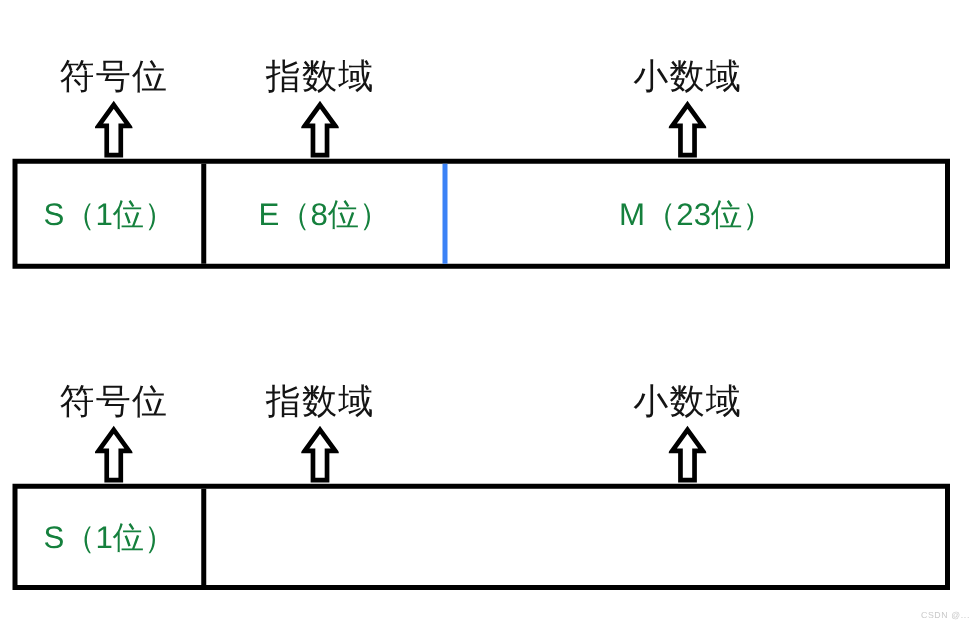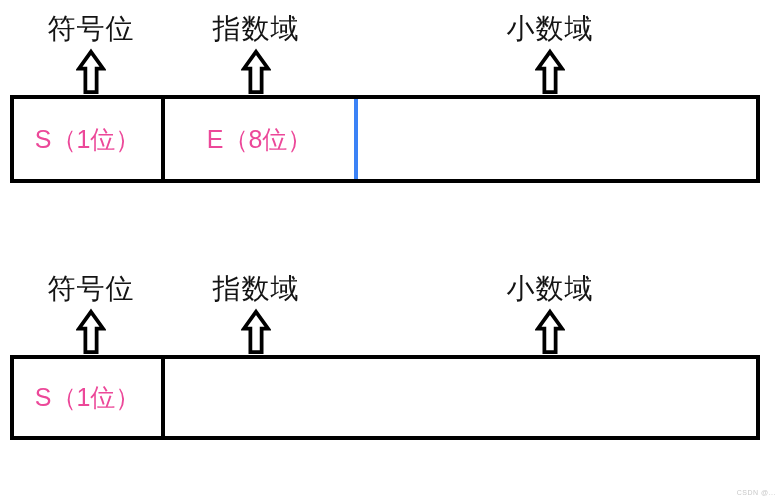--- a/index.html
+++ b/index.html
@@ -8,21 +8,21 @@
     background: #ffffff;
   }
   .page {
     position: relative;
     width: 780px;
     height: 500px;
     background: #ffffff;
     overflow: hidden;
     color: #111111;
   }
-  .fig { position: absolute; left: 0; width: 648px; }
+  .fig { position: absolute; left: 0; width: 648px; margin-top: 32px; }
 
   
   .pointer {
     position: absolute;
     width: 120px;
     display: flex;
     flex-direction: column;
     align-items: center;
   }
   .pointer-label {
@@ -43,21 +43,21 @@
     border: 4px solid #000000;
     background: #ffffff;
     display: flex;
   }
   .cell {
     box-sizing: border-box;
     display: flex;
     align-items: center;
     justify-content: center;
     font-size: 25px;
-    color: #ec4899;
+    color: #15803d;
     white-space: nowrap;
   }
   .cell-s { width: 151px; border-right: 4px solid #000000; }
   .cell-e { width: 193px; border-right: 4px solid #3b82f6; }
   .cell-m { flex: 1; }
 
   .caption {
     position: absolute;
     left: 10px;
     width: 680px;
@@ -100,20 +100,21 @@
     <div class="pointer" style="left:490px; top:12px;">
       <div class="pointer-label">小数域</div>
       <svg class="arrow-icon" width="30" height="47" viewBox="0 0 32 50">
         <path d="M16 4 L29 22 L22 22 L22 47 L10 47 L10 22 L3 22 Z" fill="#ffffff" stroke="#000000" stroke-width="4" stroke-linejoin="miter"></path>
       </svg>
     </div>
 
     <div class="bitbox" style="top:95px; height:88px;">
       <div class="cell cell-s">S（1位）</div>
       <div class="cell cell-e">E（8位）</div>
+      <div class="cell cell-m">M（23位）</div>
     </div>
 
   </div>
 
   <div class="fig" style="top:260px; height:240px;">
 
     <div class="pointer" style="left:31px; top:12px;">
       <div class="pointer-label">符号位</div>
       <svg class="arrow-icon" width="30" height="47" viewBox="0 0 32 50">
         <path d="M16 4 L29 22 L22 22 L22 47 L10 47 L10 22 L3 22 Z" fill="#ffffff" stroke="#000000" stroke-width="4" stroke-linejoin="miter"></path>

